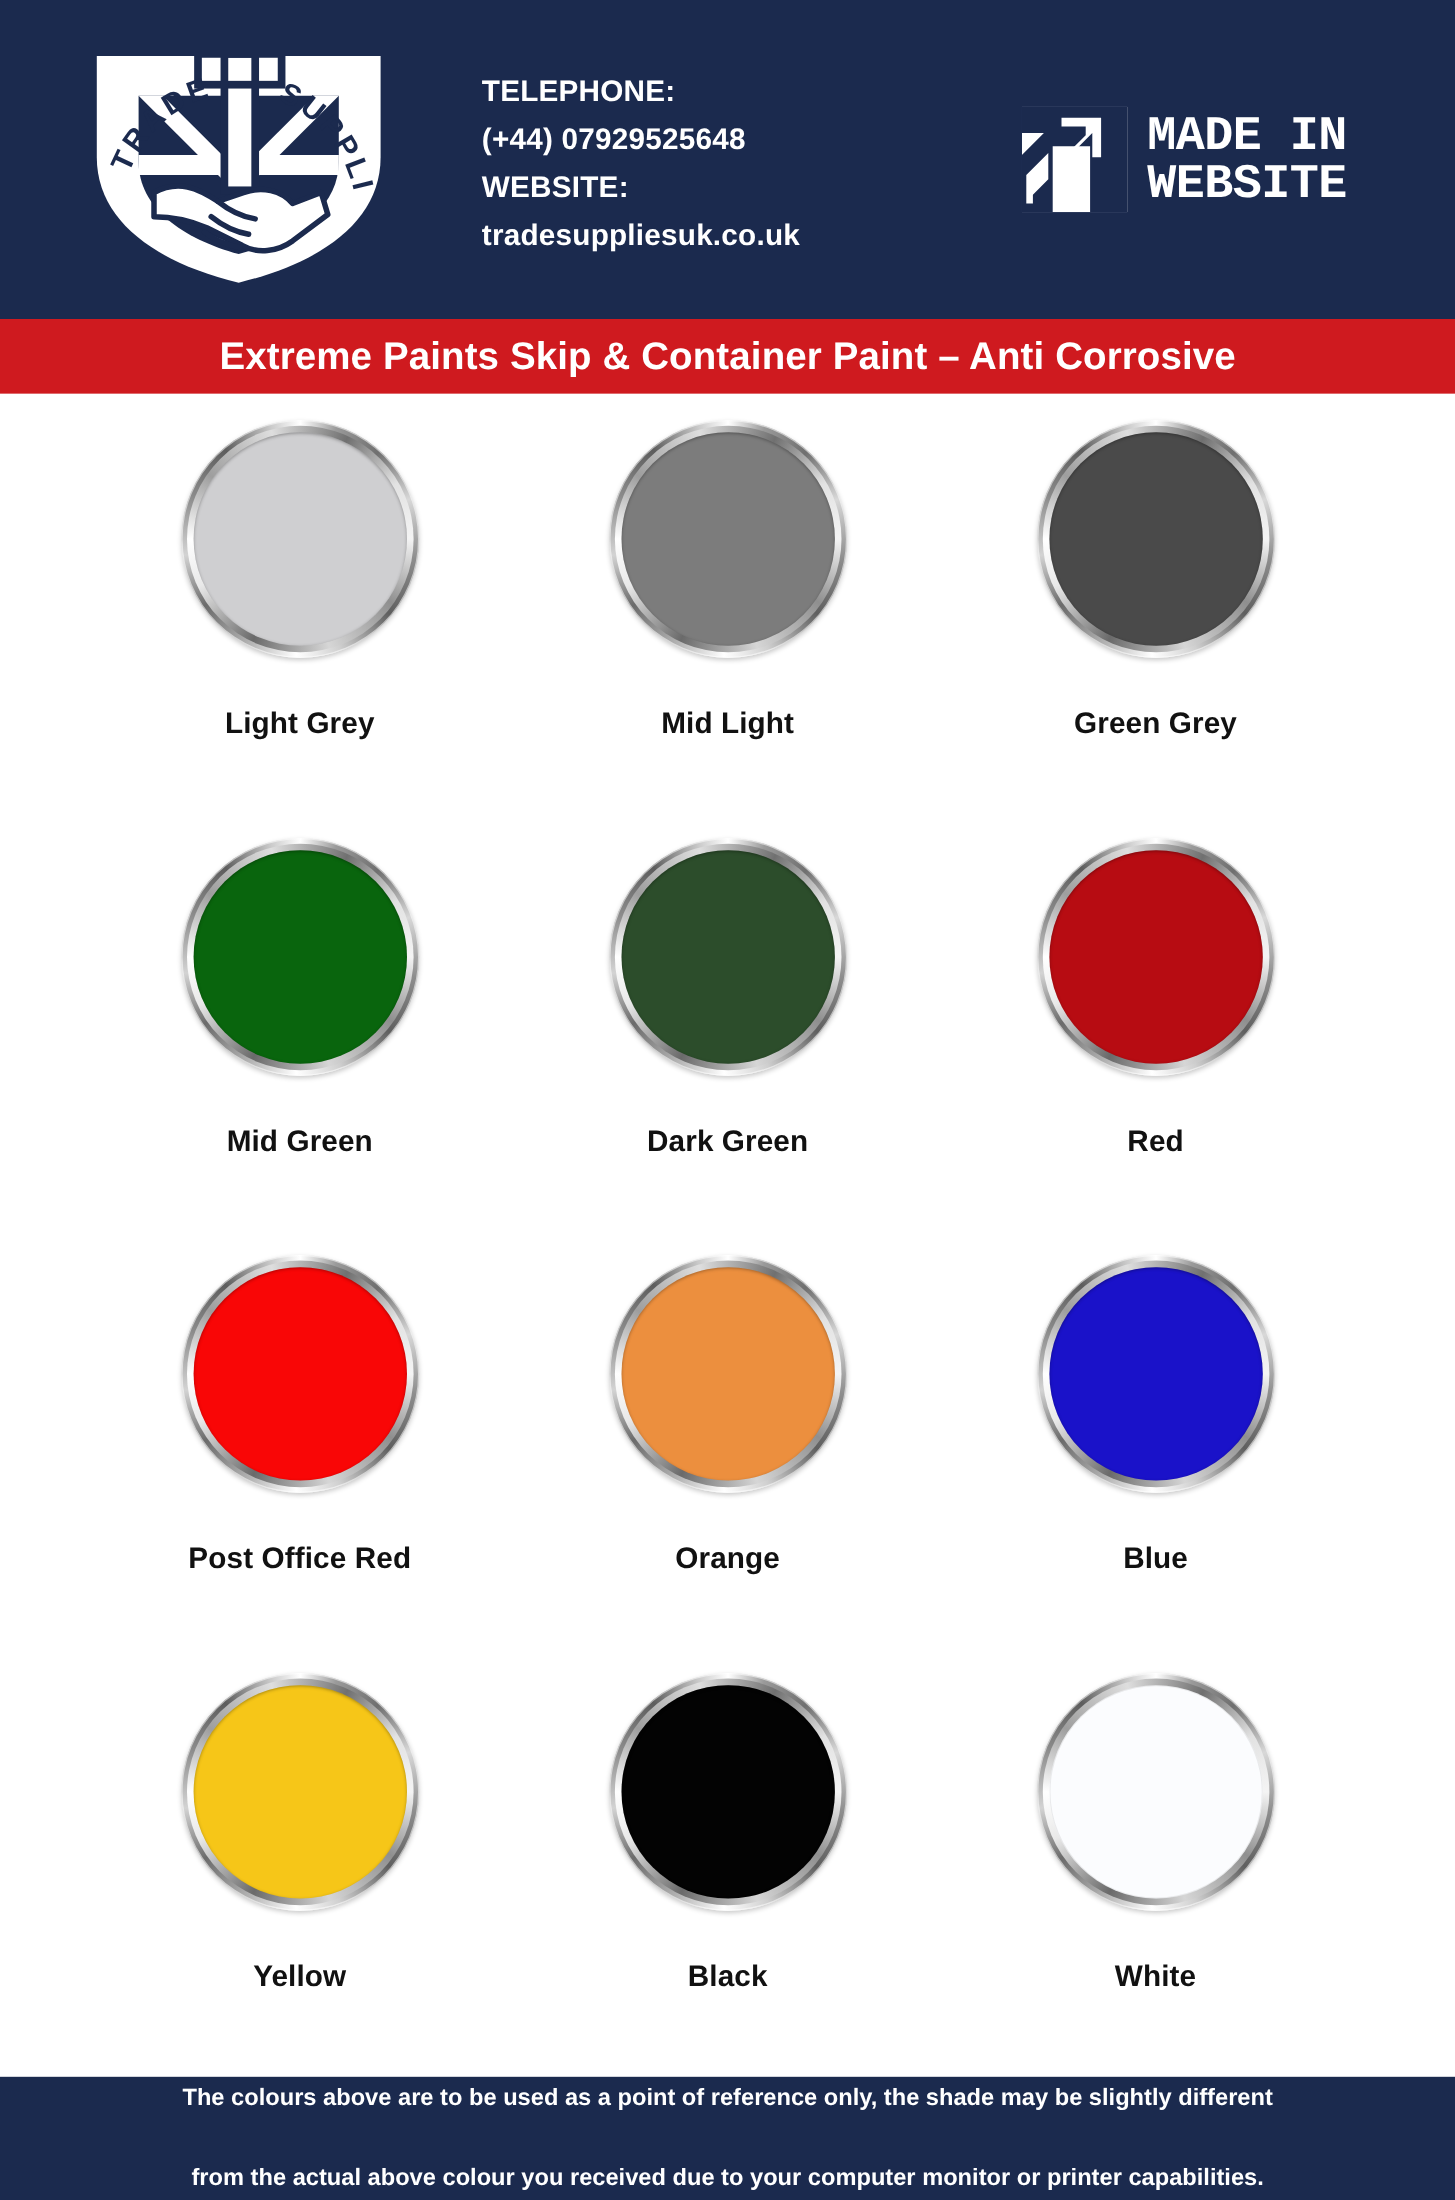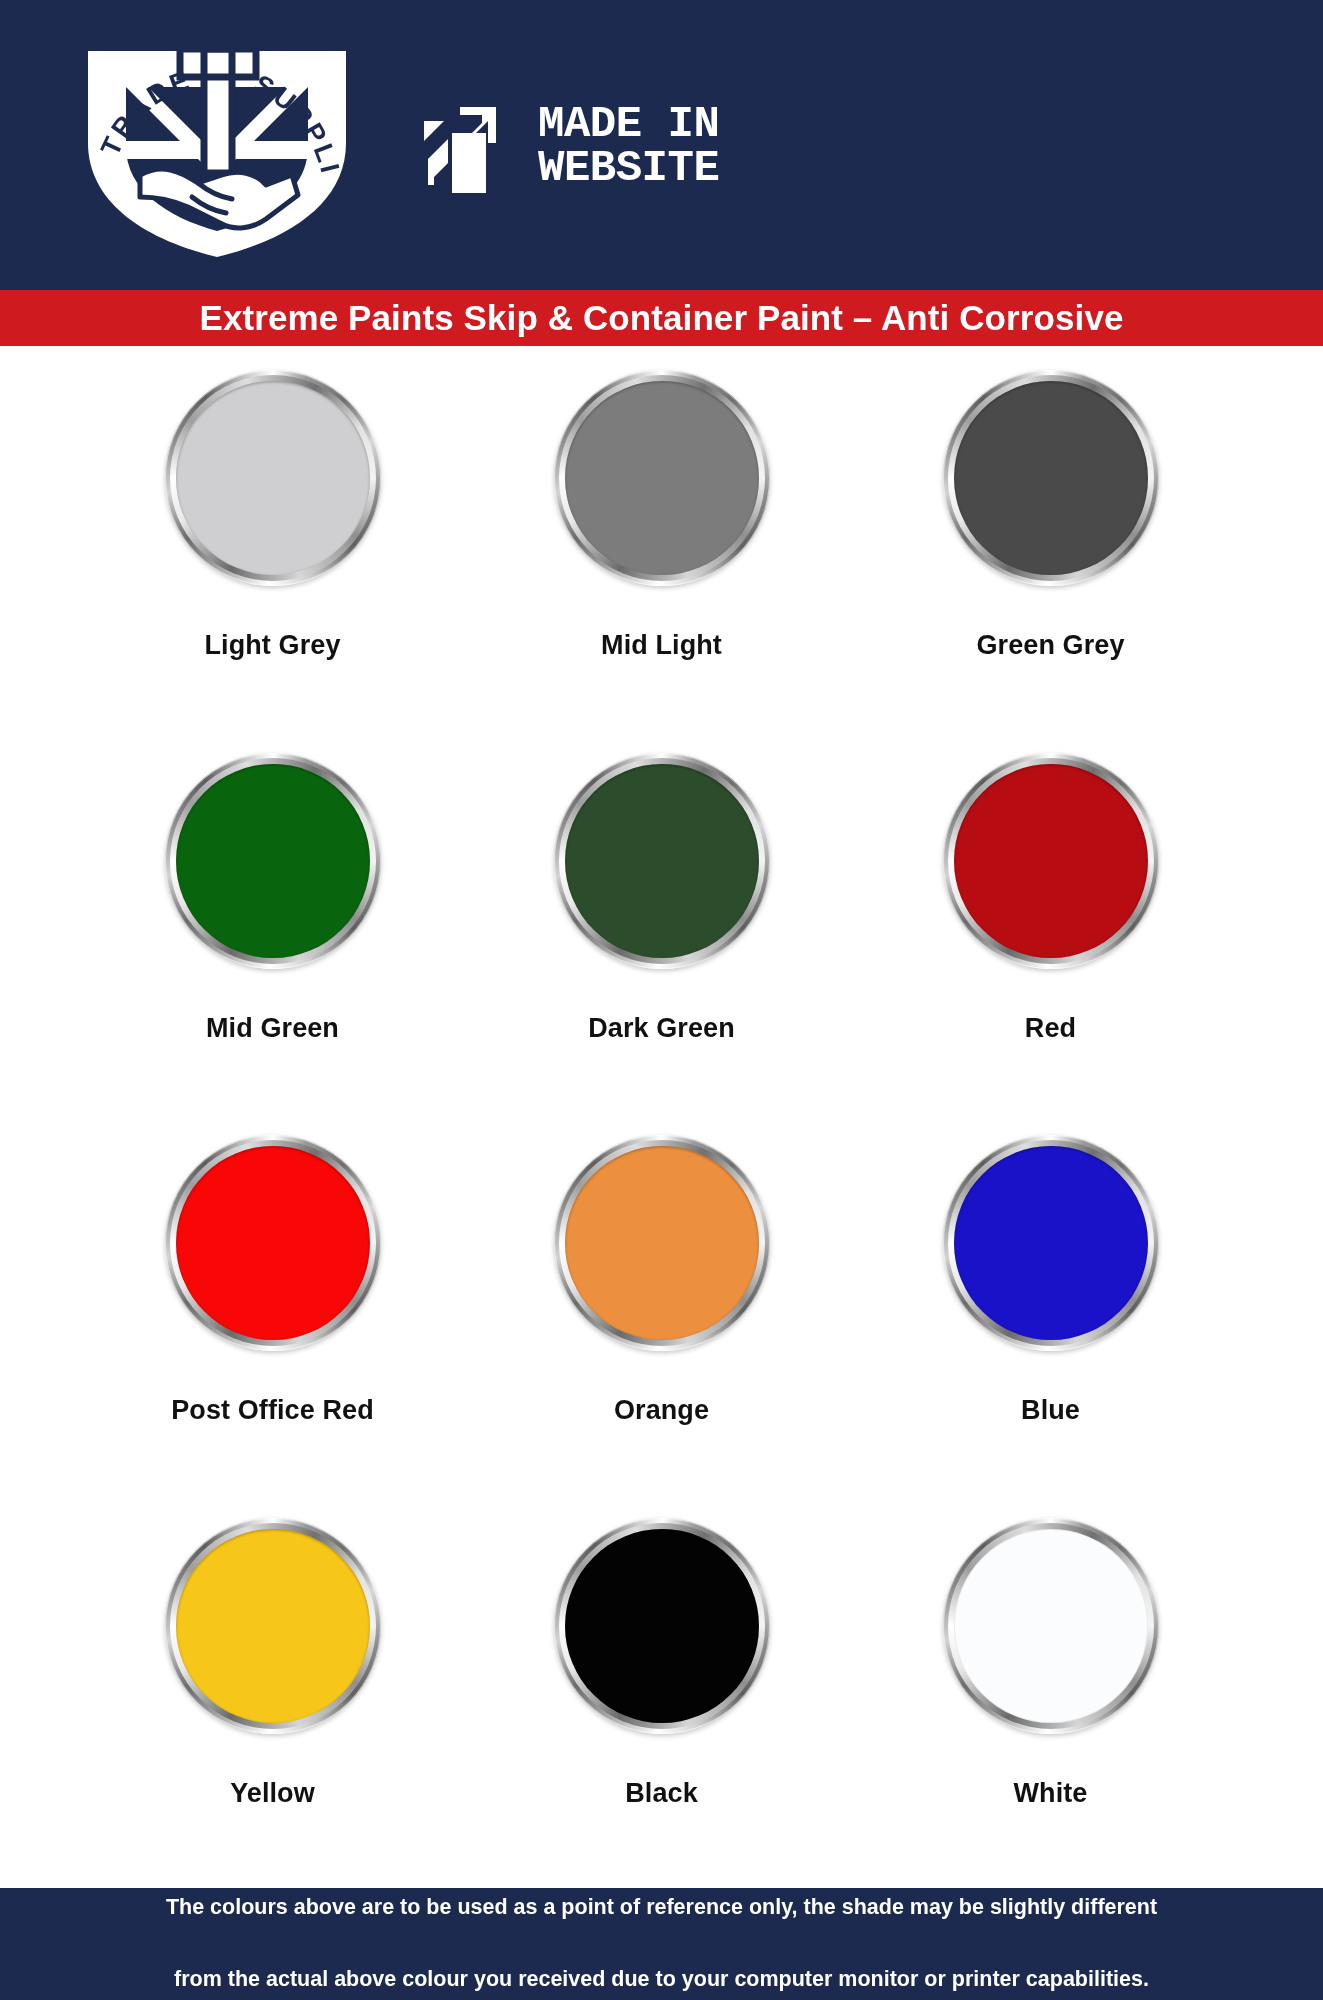--- a/index.html
+++ b/index.html
@@ -71,21 +71,21 @@
     font-weight: bold;
     font-size: 44px;
     line-height: 0.99;
     letter-spacing: -0.5px;
     font-family: Liberation Mono, monospace;
   }
   .mib-text span { display: block; }
 
   
   .banner {
-    height: 56px;
+    height: 68px;
     background: #cf1a1f;
     color: #ffffff;
     display: flex;
     align-items: center;
     justify-content: center;
     flex: 0 0 auto;
   }
   .banner-title {
     font-size: 35px;
     font-weight: bold;
@@ -249,20 +249,26 @@
 
         <text font-family="Liberation Sans, sans-serif" font-size="27" font-weight="bold" fill="#1b2a4e" letter-spacing="3">
           <textPath href="#arcTop" startOffset="6%">TRADE</textPath>
         </text>
         <text font-family="Liberation Sans, sans-serif" font-size="27" font-weight="bold" fill="#1b2a4e" letter-spacing="3">
           <textPath href="#arcTop" startOffset="62%">SUPPLIES</textPath>
         </text>
       </svg>
     </div>
 
+    <div class="contact">
+      <div class="line">TELEPHONE:</div>
+      <div class="line">(+44) 07929525648</div>
+      <div class="line">WEBSITE:</div>
+      <div class="line">tradesuppliesuk.co.uk</div>
+    </div>
 
     <div class="mib">
       <div class="mib-mark">
         <svg width="96" height="96" viewBox="0 0 96 96">
           <rect x="0" y="0" width="96" height="96" fill="#ffffff"></rect>
           <g fill="#1b2a4e">
             <polygon points="0,0 0,24 20,24 0,44 0,96 28,96 28,36 62,36 62,96 96,96 96,0"></polygon>
           </g>
           <g fill="#ffffff">
             <polygon points="30,84 30,54 58,26 58,18 36,18 36,10 72,10 72,46 64,46 64,24 36,52 36,84"></polygon>

